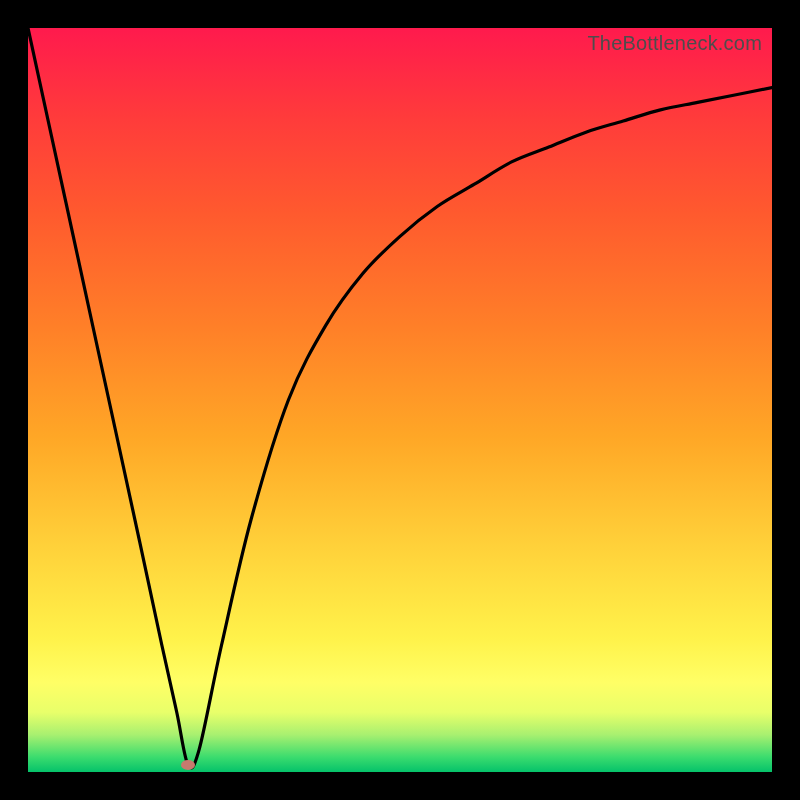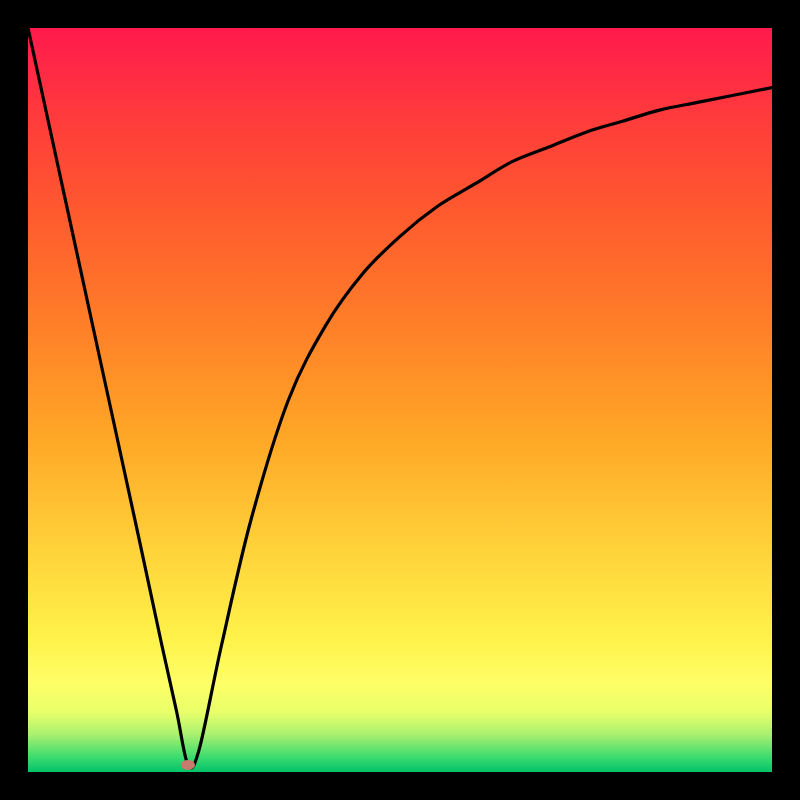--- a/index.html
+++ b/index.html
@@ -71,18 +71,19 @@
     border-radius: 50%;
     background: #c77a6e;
     transform: translate(-50%, -50%);
   }
 </style>
 </head>
 <body>
 
 <div class="wrap">
   <div class="plot-area">
+    <span class="watermark">TheBottleneck.com</span>
     <svg class="curve-svg" viewBox="0 0 744 744" preserveAspectRatio="none">
       <path id="curvePath" class="curve-path" d="M 0.00 0.00 C 6.20 28.52, 24.80 114.08, 37.20 171.12 C 49.60 228.16, 62.00 285.20, 74.40 342.24 C 86.80 399.28, 101.68 467.48, 111.60 513.36 C 121.52 559.24, 127.72 589.00, 133.92 617.52 C 140.12 646.04, 144.46 664.64, 148.80 684.48 C 153.14 704.32, 156.24 730.36, 159.96 736.56 C 163.68 742.76, 165.54 741.52, 171.12 721.68 C 176.70 701.84, 184.76 655.96, 193.44 617.52 C 202.12 579.08, 212.04 531.96, 223.20 491.04 C 234.36 450.12, 248.00 404.24, 260.40 372.00 C 272.80 339.76, 285.20 318.68, 297.60 297.60 C 310.00 276.52, 322.40 260.40, 334.80 245.52 C 347.20 230.64, 359.60 219.48, 372.00 208.32 C 384.40 197.16, 396.80 187.24, 409.20 178.56 C 421.60 169.88, 434.00 163.68, 446.40 156.24 C 458.80 148.80, 471.20 140.12, 483.60 133.92 C 496.00 127.72, 508.40 124.00, 520.80 119.04 C 533.20 114.08, 545.60 108.50, 558.00 104.16 C 570.40 99.82, 582.80 96.72, 595.20 93.00 C 607.60 89.28, 620.00 84.94, 632.40 81.84 C 644.80 78.74, 657.20 76.88, 669.60 74.40 C 682.00 71.92, 694.40 69.44, 706.80 66.96 C 719.20 64.48, 737.80 60.76, 744.00 59.52"></path>
     </svg>
     <div id="minDot" class="dot" style="left: 159.96px; top: 736.56px; background: rgb(199, 122, 110);"></div>
   </div>
 </div>
 
 </body></html>

